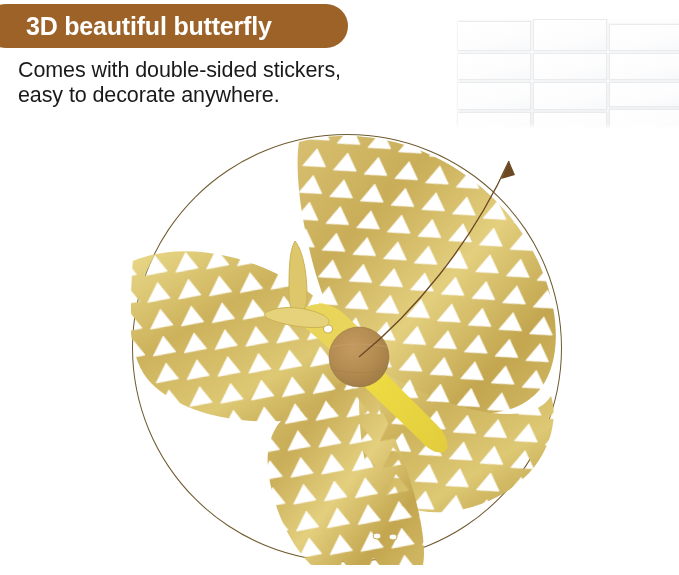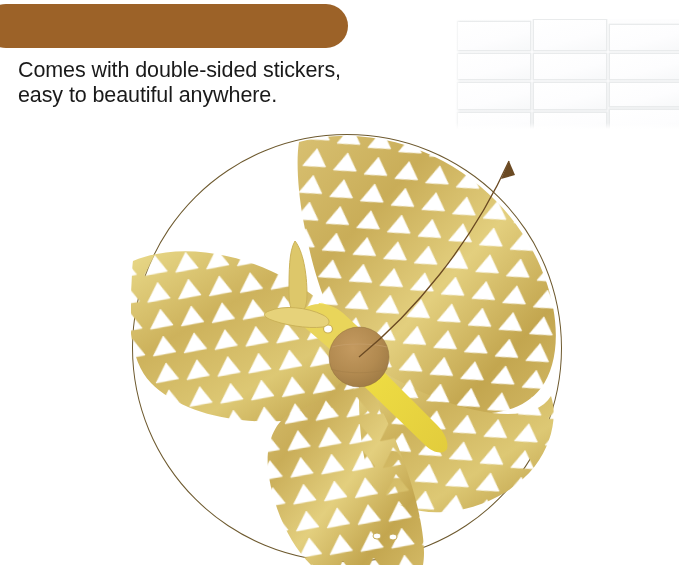--- a/index.html
+++ b/index.html
@@ -124,24 +124,25 @@
     height: 432px;
     pointer-events: none;
   }
 </style>
 </head>
 <body>
 
 <div id="page">
 
   <div id="title-badge"></div>
+  <div id="title-text">3D beautiful butterfly</div>
 
   <div id="subtitle">
     <span class="ln">Comes with double-sided stickers,</span>
-    <span class="ln">easy to beautiful anywhere.</span>
+    <span class="ln">easy to decorate anywhere.</span>
   </div>
 
   <div id="sticker-sheet">
     <div class="sheet-bg"></div>
 
     <div class="sticker-cell" style="left:2px;  top:11px;  width:74px; height:30px;"></div>
     <div class="sticker-cell" style="left:78px; top:9px;   width:74px; height:32px;"></div>
     <div class="sticker-cell" style="left:154px;top:14px;  width:72px; height:27px;"></div>
 
     <div class="sticker-cell" style="left:2px;  top:43px;  width:74px; height:27px;"></div>

